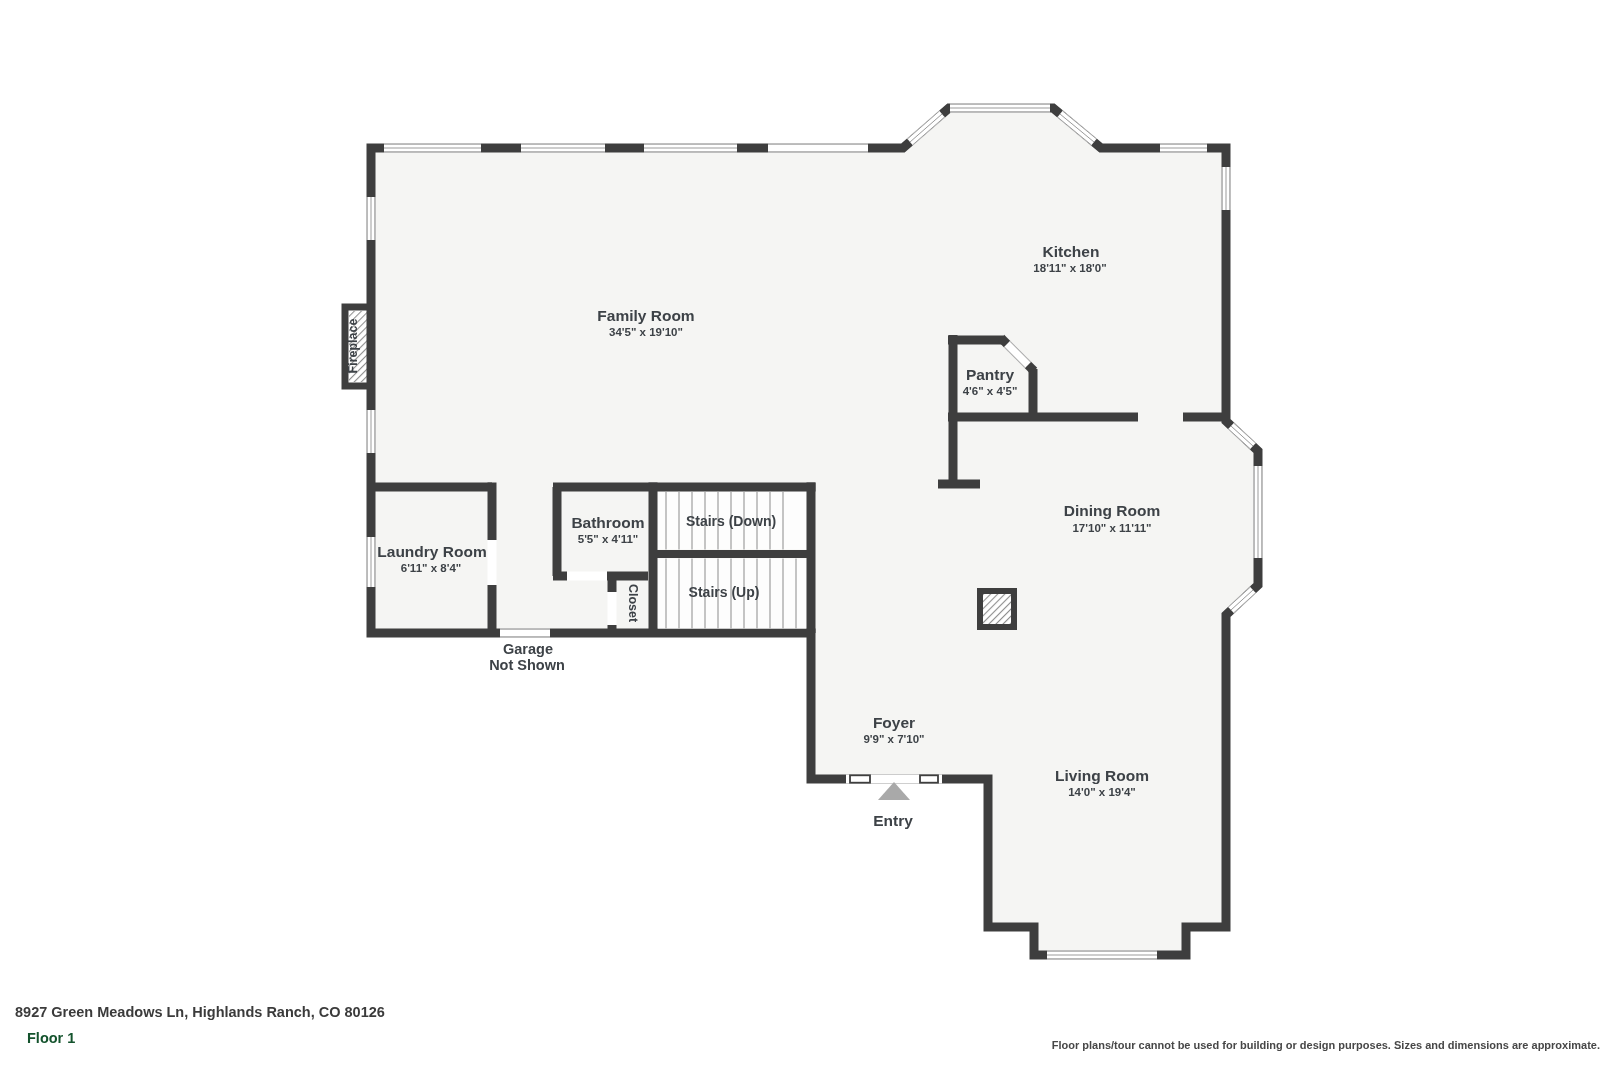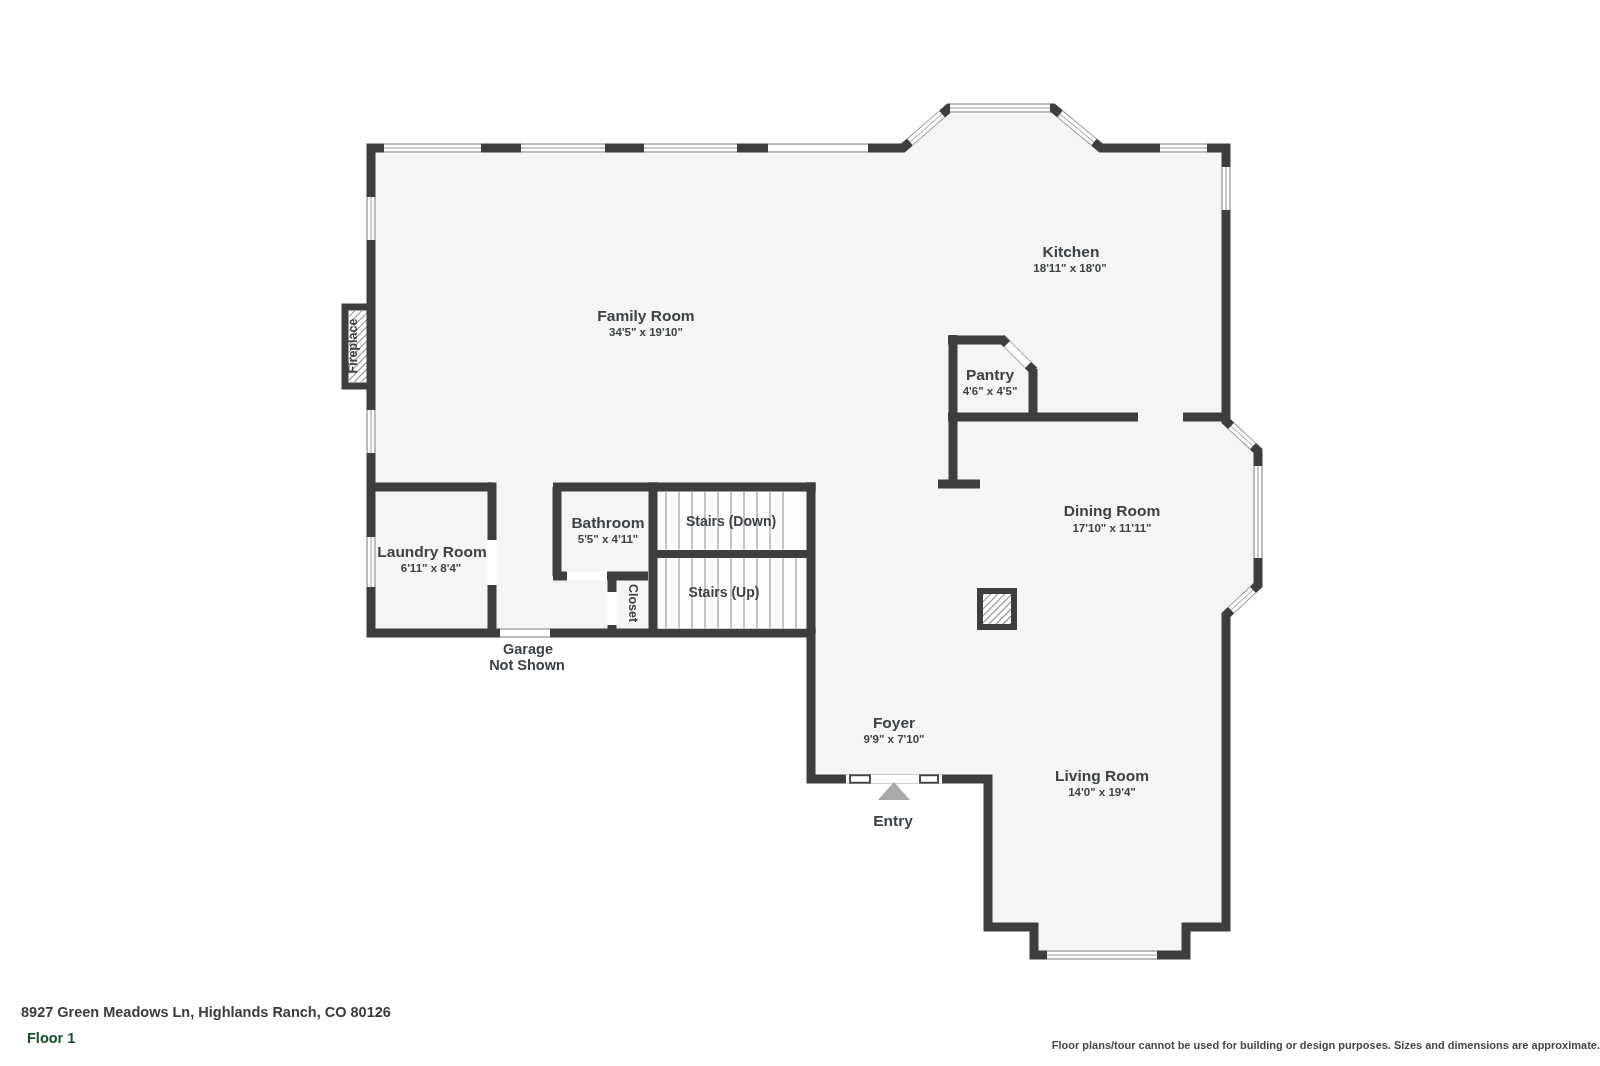--- a/index.html
+++ b/index.html
@@ -16,21 +16,21 @@
     fill: #3d4247;
     font-family: "Liberation Sans", "DejaVu Sans", sans-serif;
     font-weight: 700;
   }
   .room-name { font-size: 15.5px; }
   .room-dims { font-size: 11.5px; }
   .stairs-label { font-size: 14px; }
   .small-label { font-size: 12.5px; }
   .garage-label { font-size: 14.5px; }
   .footer-address {
-    position: absolute; left: 21px; top: 1004px;
+    position: absolute; left: 15px; top: 1004px;
     font-size: 14.5px; font-weight: 700; color: #3b3b3b; white-space: nowrap;
   }
   .footer-floor {
     position: absolute; left: 27px; top: 1030px;
     font-size: 14.5px; font-weight: 700; color: #14532d;
   }
   .footer-disclaimer {
     position: absolute; left: 0; top: 1039px; width: 1600px;
     text-align: right; font-size: 11px; font-weight: 700; color: #474747;
   }

